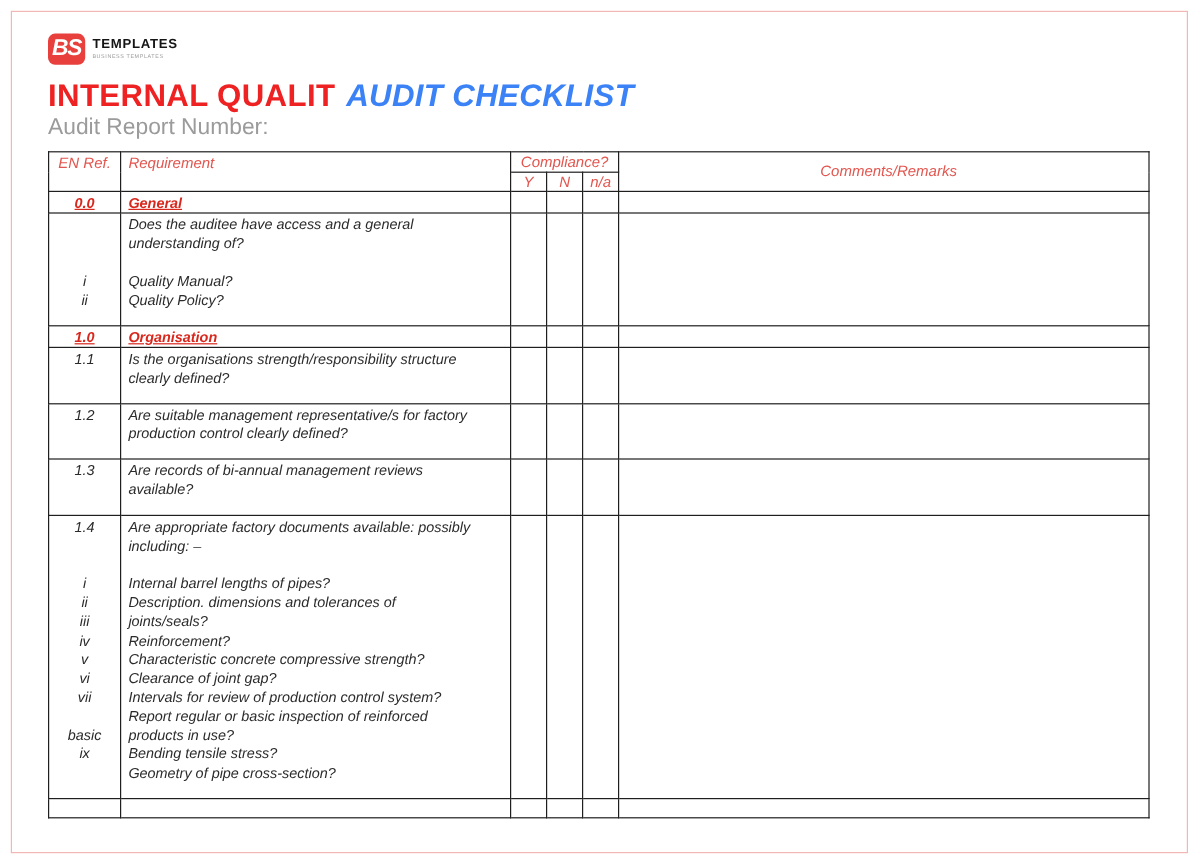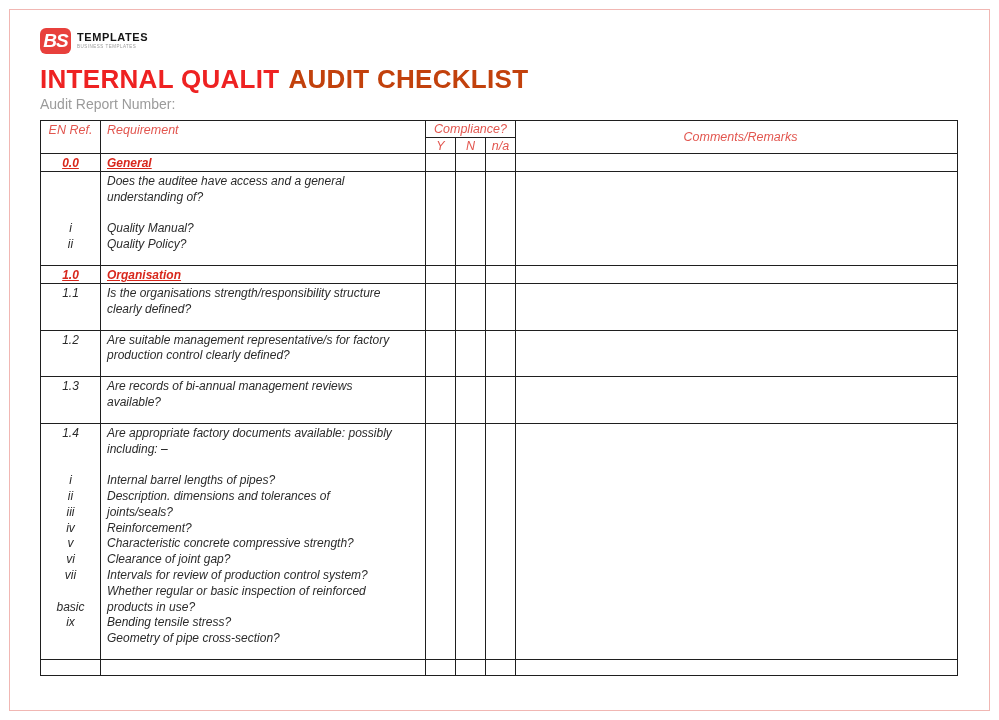--- a/index.html
+++ b/index.html
@@ -12,22 +12,22 @@
   .logo { display:flex; align-items:flex-start; gap:6px; }
   .logo-mark { width:31px; height:26px; background:var(--logo_red,#e8403c); border-radius:6px;
     color:#fff; font-weight:bold; font-style:italic; display:flex; align-items:center;
     justify-content:center; font-size:19px; letter-spacing:-1px; }
   .logo-text { padding-top:3px; }
   .brand { font-size:11px; font-weight:bold; letter-spacing:.6px; color:#151515;text-align:center; }
   .tagline { font-size:4.5px; color:#9a9a9a; letter-spacing:.5px; margin-top:1px; }
 
   h1 { margin-top:10px; font-size:26px; font-weight:bold; letter-spacing:.3px; line-height:30px; }
   .t-red { color:var(--title_red,#ee2222); margin-right:9px; }
-  .t-black { color:#c2410c; }
-  .report-number { font-size:14px; color:var(--muted_gray,#9b9b9b); margin-top:2px; }
+  .t-black { color:#3b82f6;font-style:italic; }
+  .report-number { font-size:19px; color:var(--muted_gray,#9b9b9b); margin-top:2px; }
 
   table.checklist { width:918px; margin:8px 40px 0 40px; border-collapse:collapse;
     table-layout:fixed; font-size:12px; }
   th, td { border:1px solid var(--border_dark,#1f1f1f);font-style:italic; }
   thead th { color:var(--header_red,#e2564f); font-weight:normal; font-size:12.5px; }
   th.ref-h { vertical-align:top; text-align:center; padding-top:2px; height:17px; }
   th.req-h { vertical-align:top; text-align:left; padding:2px 16px 0 6px; }
   th.comp-h { text-align:center; vertical-align:middle; height:17px; }
   th.com-h { text-align:center; vertical-align:middle; padding-left:8px; }
   th.yna { text-align:center; vertical-align:middle; height:16px; }
@@ -182,21 +182,21 @@
             <div class="line">Are appropriate factory documents available: possibly</div>
             <div class="line">including: –</div>
             <div class="line"></div>
             <div class="line">Internal barrel lengths of pipes?</div>
             <div class="line">Description. dimensions and tolerances of</div>
             <div class="line">joints/seals?</div>
             <div class="line">Reinforcement?</div>
             <div class="line">Characteristic concrete compressive strength?</div>
             <div class="line">Clearance of joint gap?</div>
             <div class="line">Intervals for review of production control system?</div>
-            <div class="line">Whether regular or basic inspection of reinforced</div>
+            <div class="line">Report regular or basic inspection of reinforced</div>
             <div class="line">products in use?</div>
             <div class="line">Bending tensile stress?</div>
             <div class="line">Geometry of pipe cross-section?</div>
           </td>
           <td class="tick"></td>
           <td class="tick"></td>
           <td class="tick"></td>
           <td class="comments"></td>
         </tr>
         <tr class="empty">

